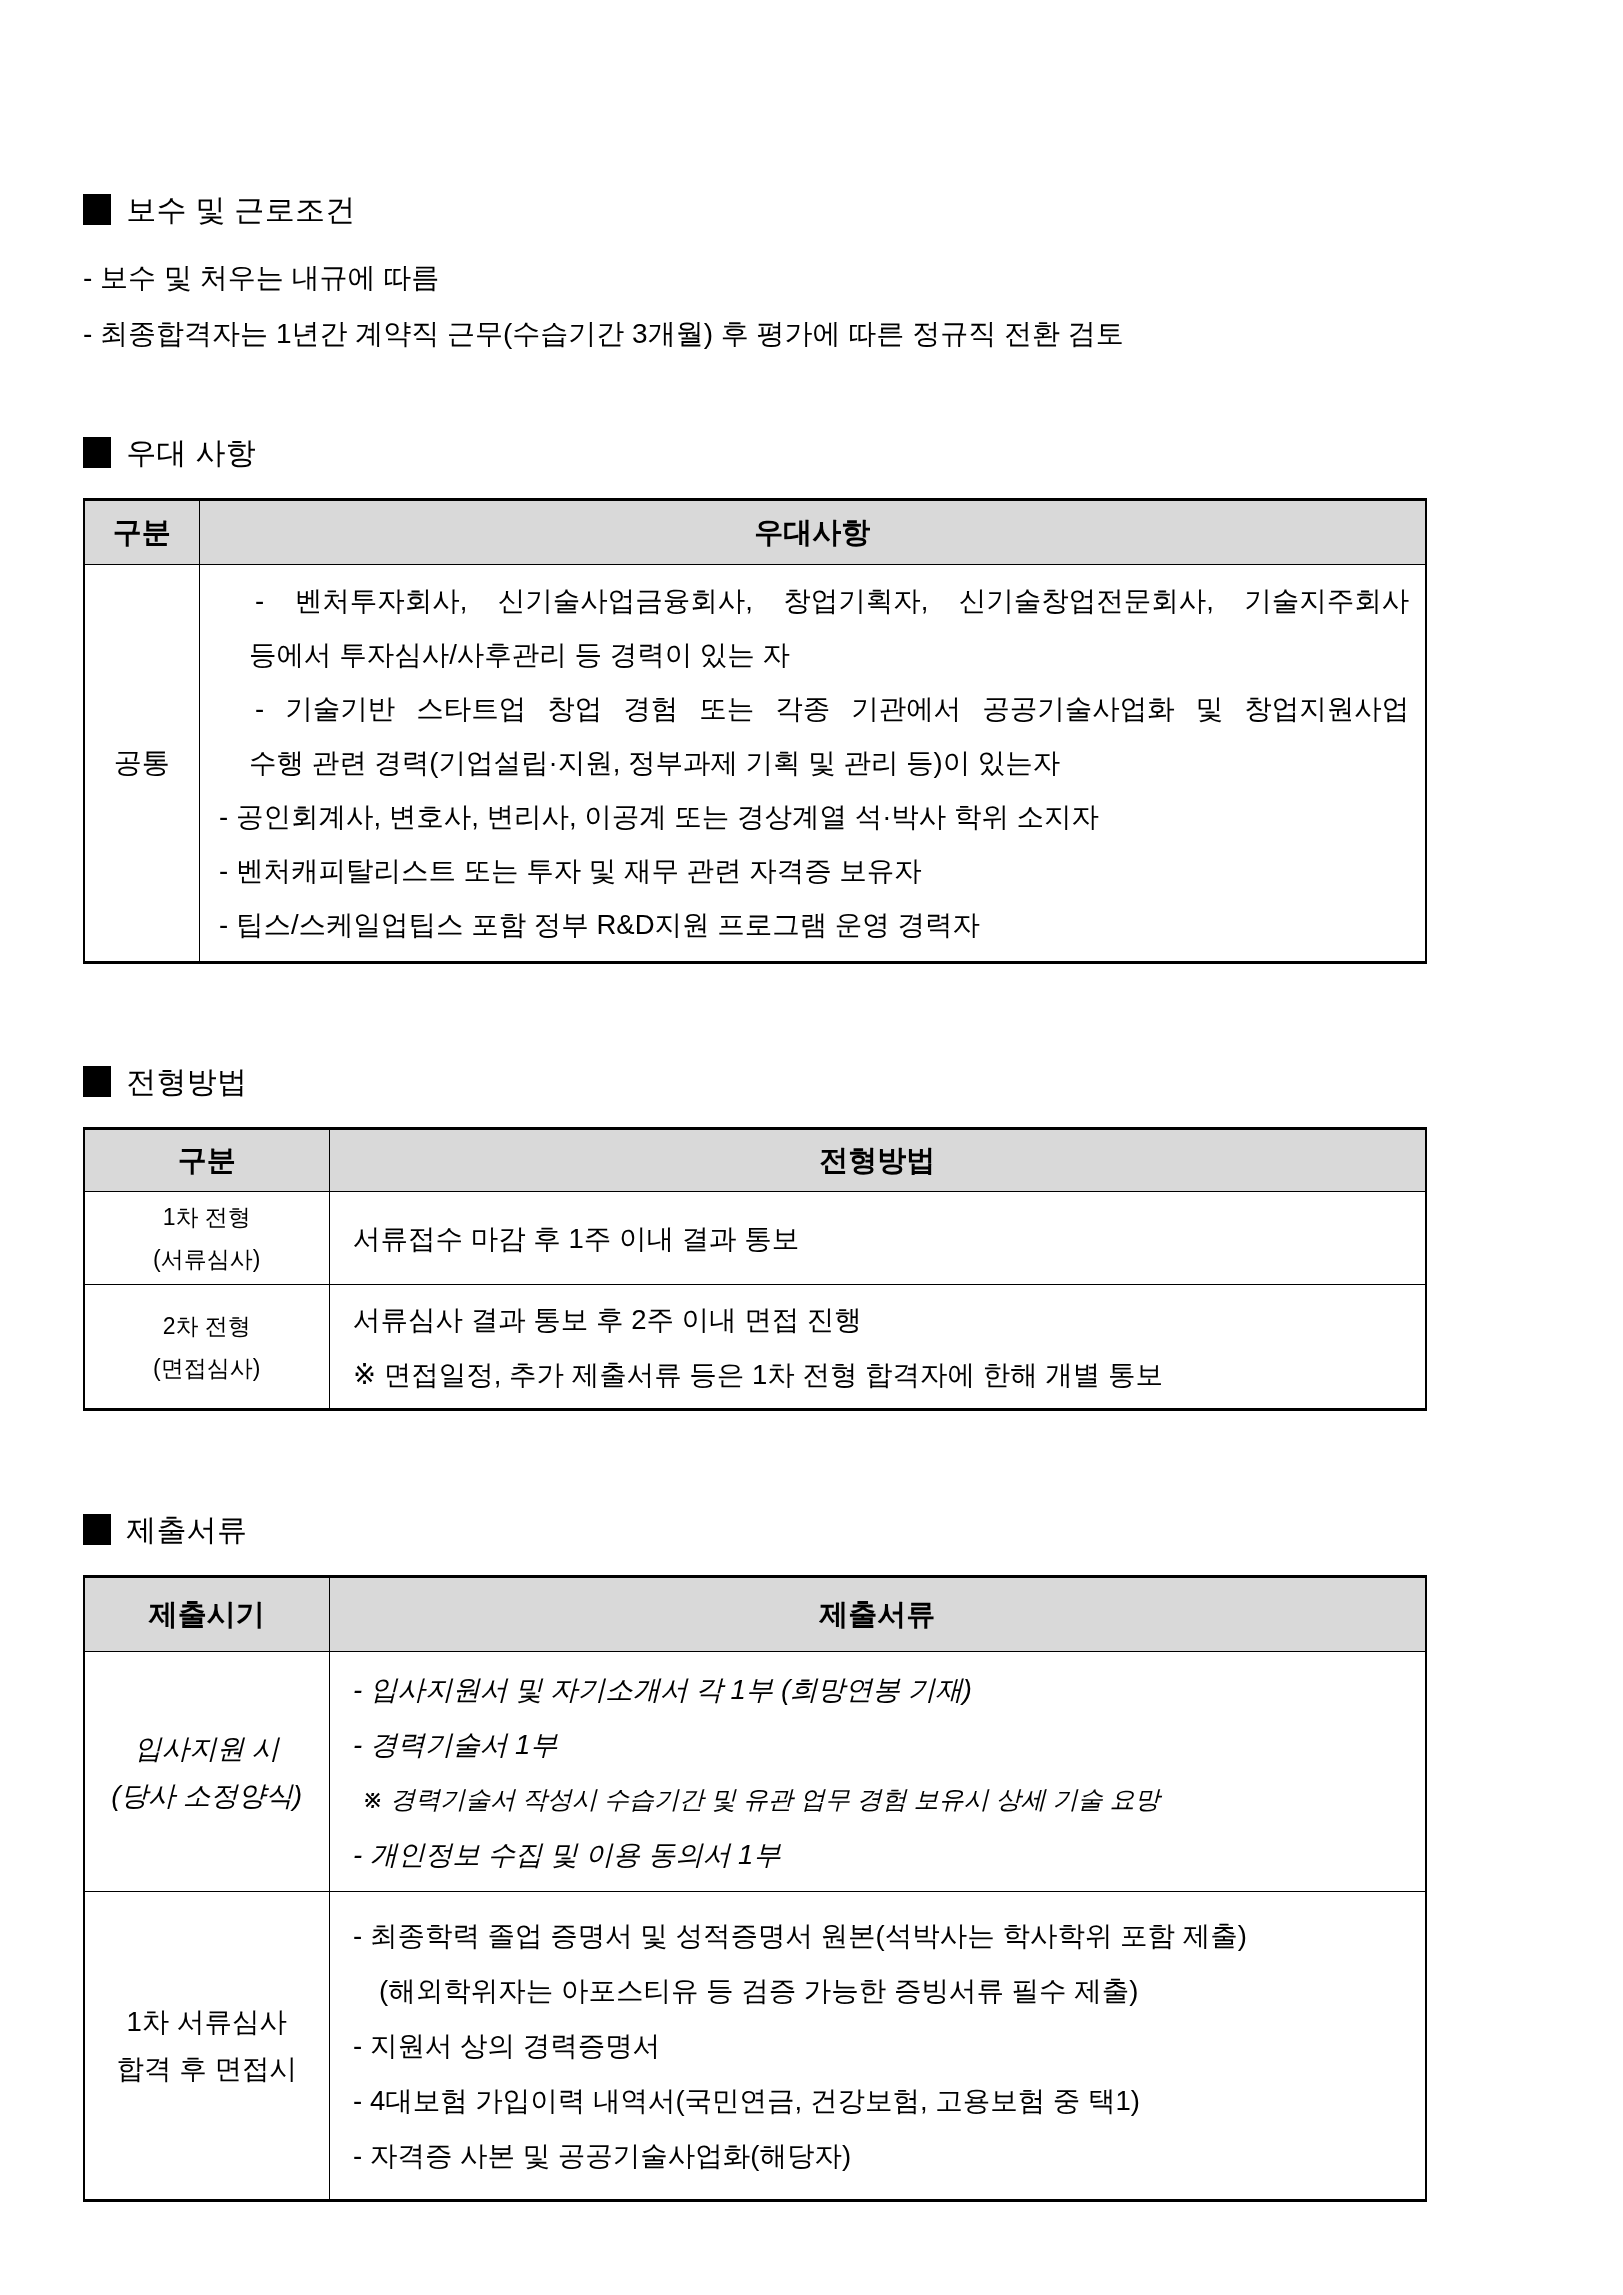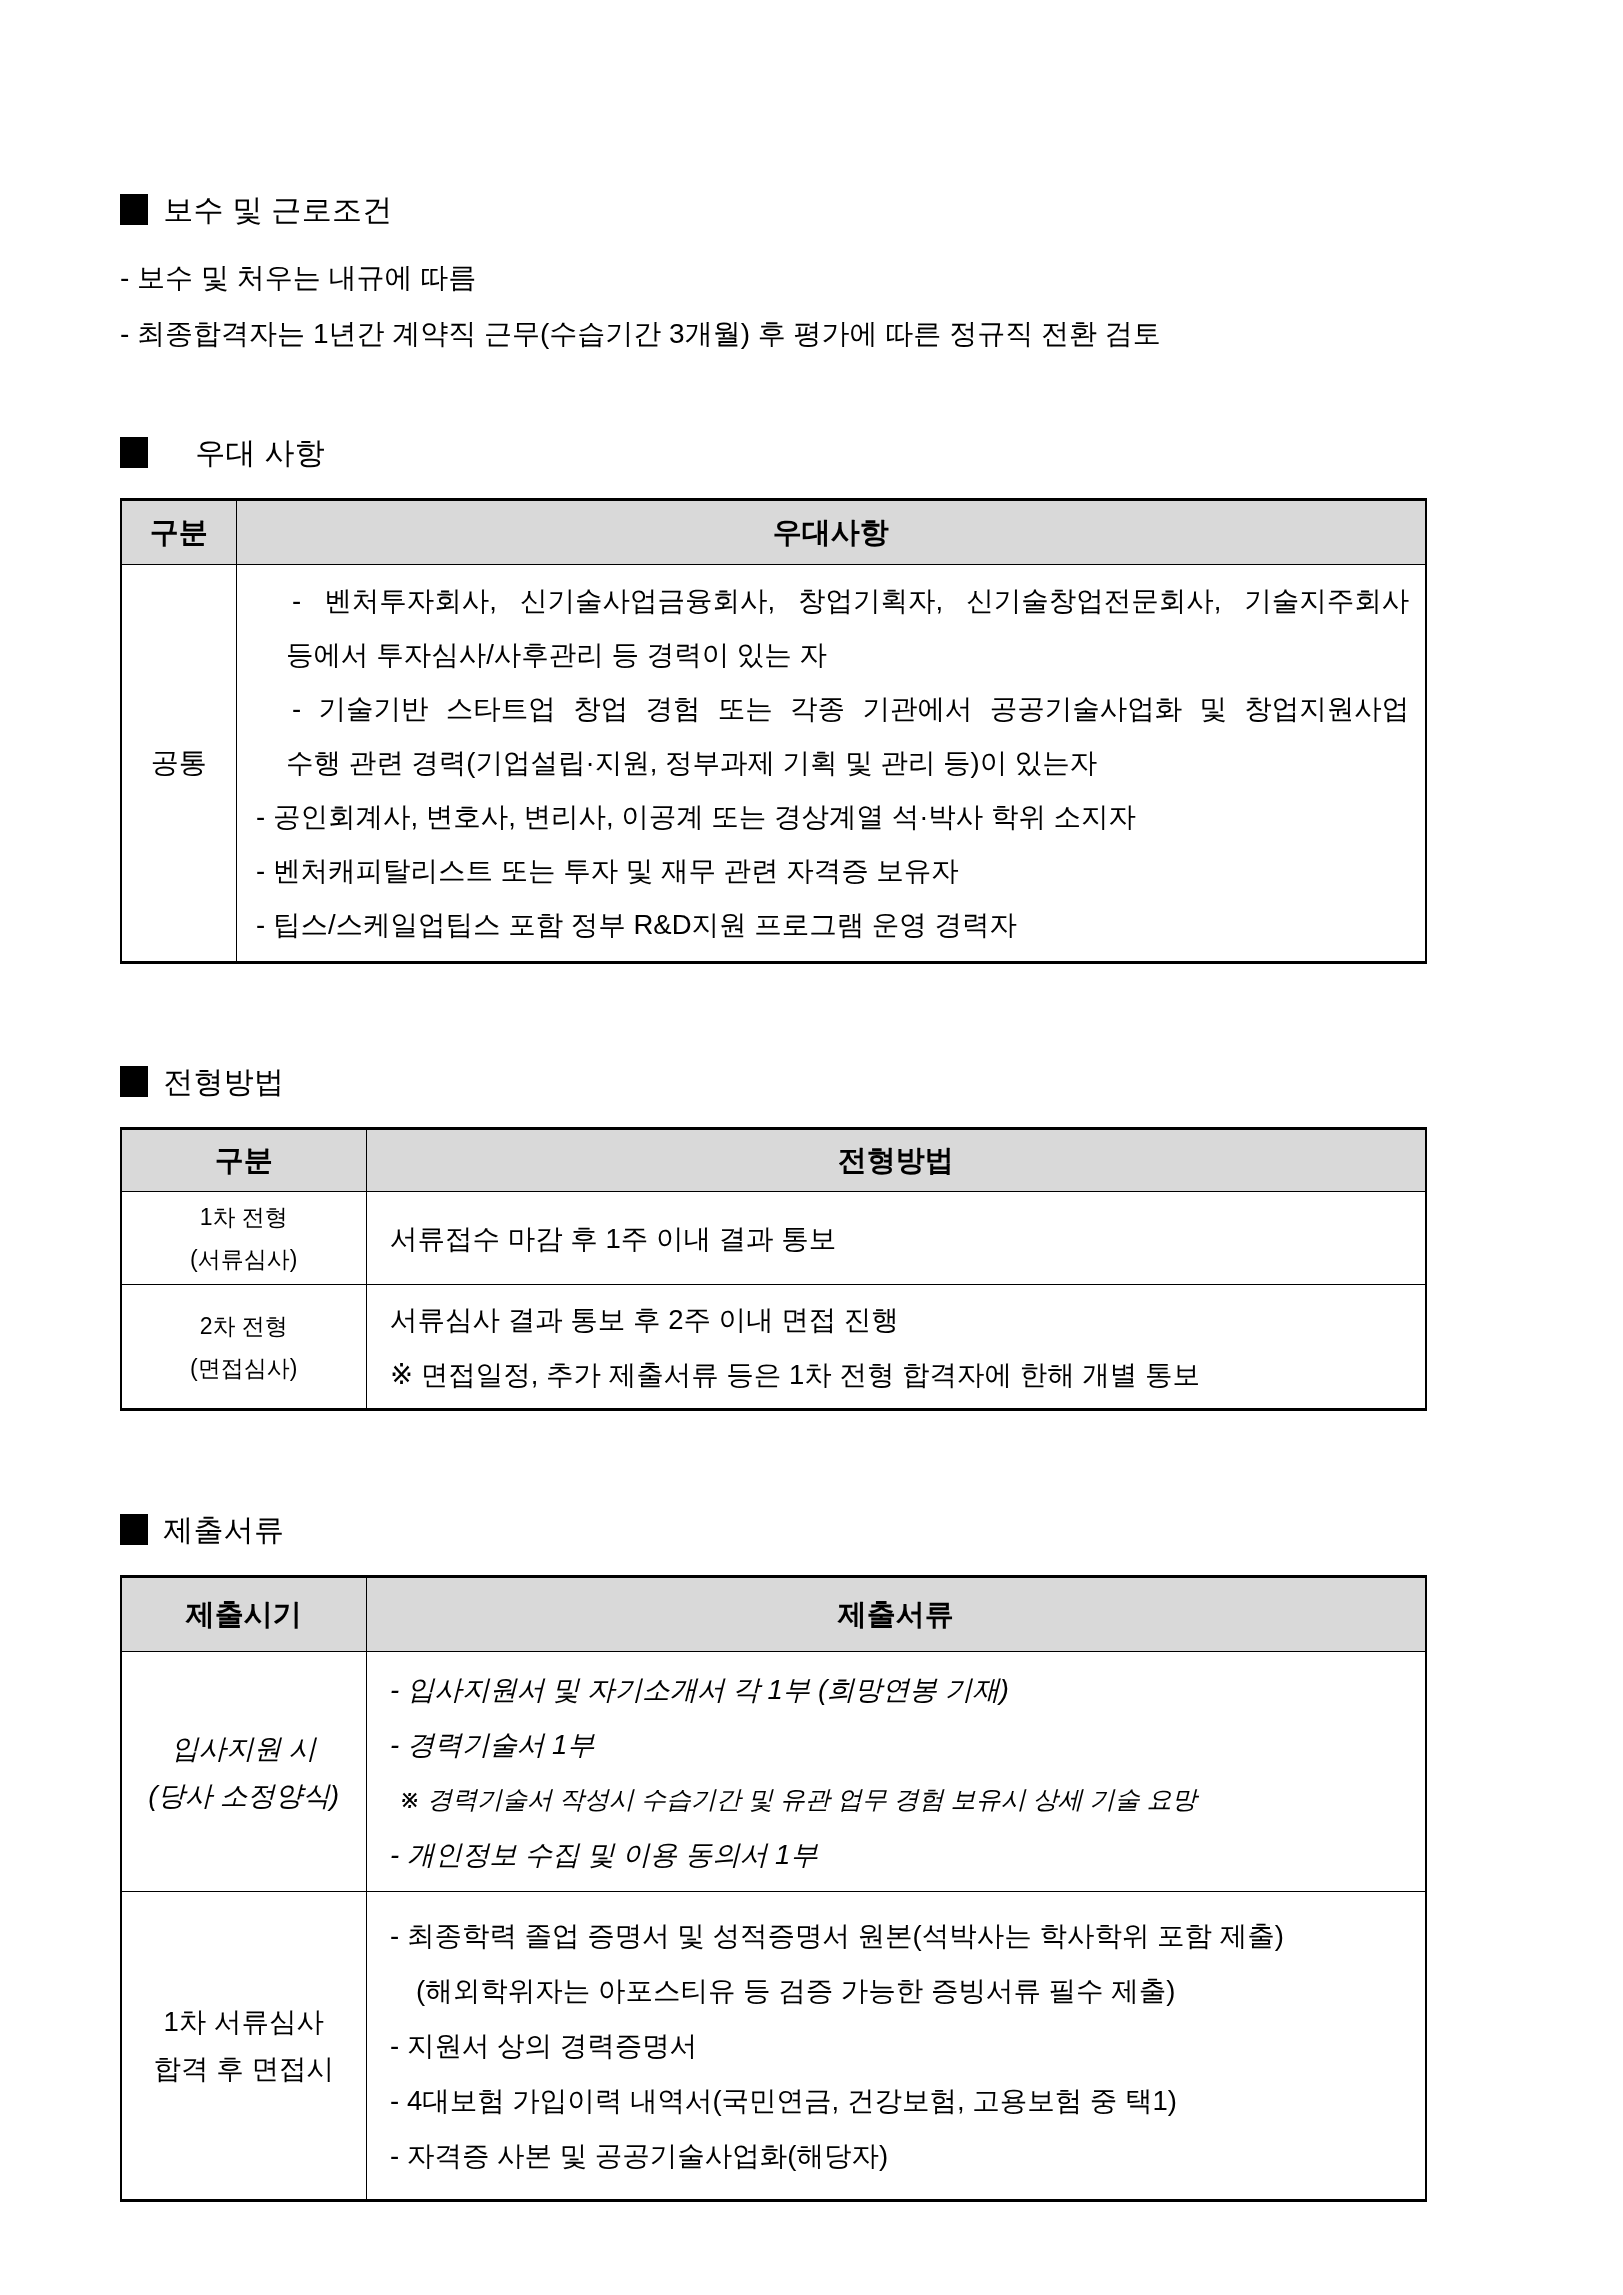--- a/index.html
+++ b/index.html
@@ -3,21 +3,21 @@
 <meta charset="utf-8">
 <style>
   html,body{margin:0;padding:0;background:#ffffff;}
   .page{
     position:relative;
     width:1623px;height:2295px;
     background:#ffffff;
     font-family:"Liberation Sans","DejaVu Sans",sans-serif;
     color:#000;
     box-sizing:border-box;
-    padding:190px 196px 0 120px;
+    padding:190px 196px 0 83px;
     overflow:hidden;
   }
   .sec-title{
     display:flex;align-items:center;
     font-size:30px;line-height:39px;color:#000;
     letter-spacing:0.3px;
   }
   .sq{width:27.5px;height:31px;background:#000;margin-right:15.7px;flex:0 0 auto;}
   .bullets{margin-top:21px;font-size:28px;line-height:56px;}
   .bullets .line{white-space:nowrap;}
@@ -53,21 +53,21 @@
 
   
   .t-doc{margin-top:26px;border-radius:31px;}
   .t-doc col.c1{width:245px;}
   .t-doc th{height:75px;}
   .t-doc td.lab{text-align:center;line-height:47px;font-size:27.5px;}
   .t-doc td.body{padding:9.2px 15.7px 9.2px 23.6px;line-height:55px;}
   .t-doc tr.r1 td{height:228px;font-style:italic;}
   .t-doc tr.r2 td{height:309px;}
 
-  .gap1{margin-top:71px;gap:32px;}  
+  .gap1{margin-top:71px;}  
   .gap2{margin-top:98px;}  
   .gap3{margin-top:99px;}  
 </style>
 </head>
 <body>
 
 <div class="page">
 
   <div class="sec-title">
     <span class="sq"></span>

